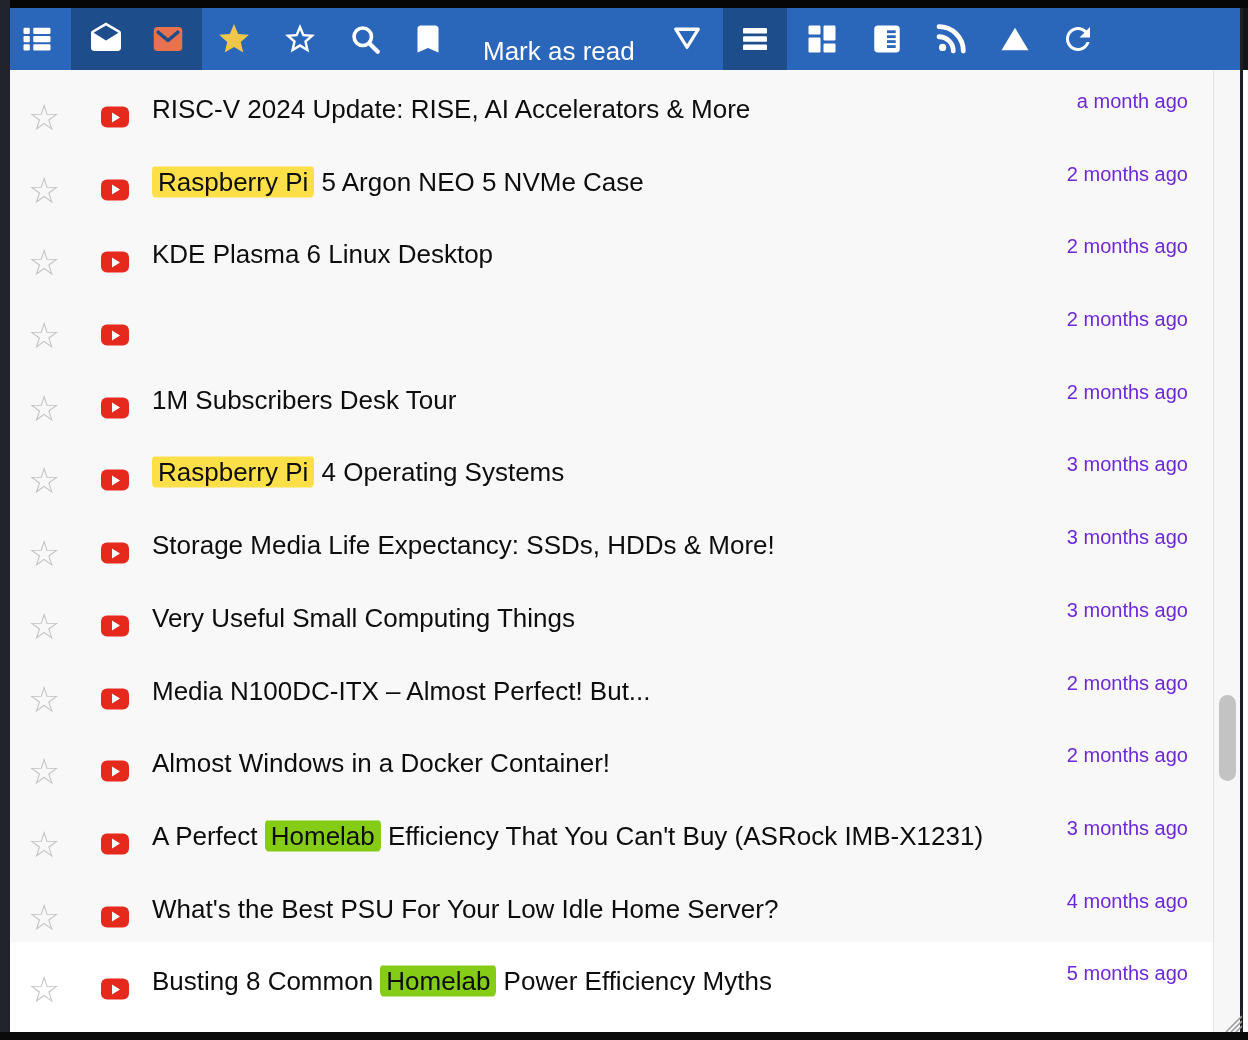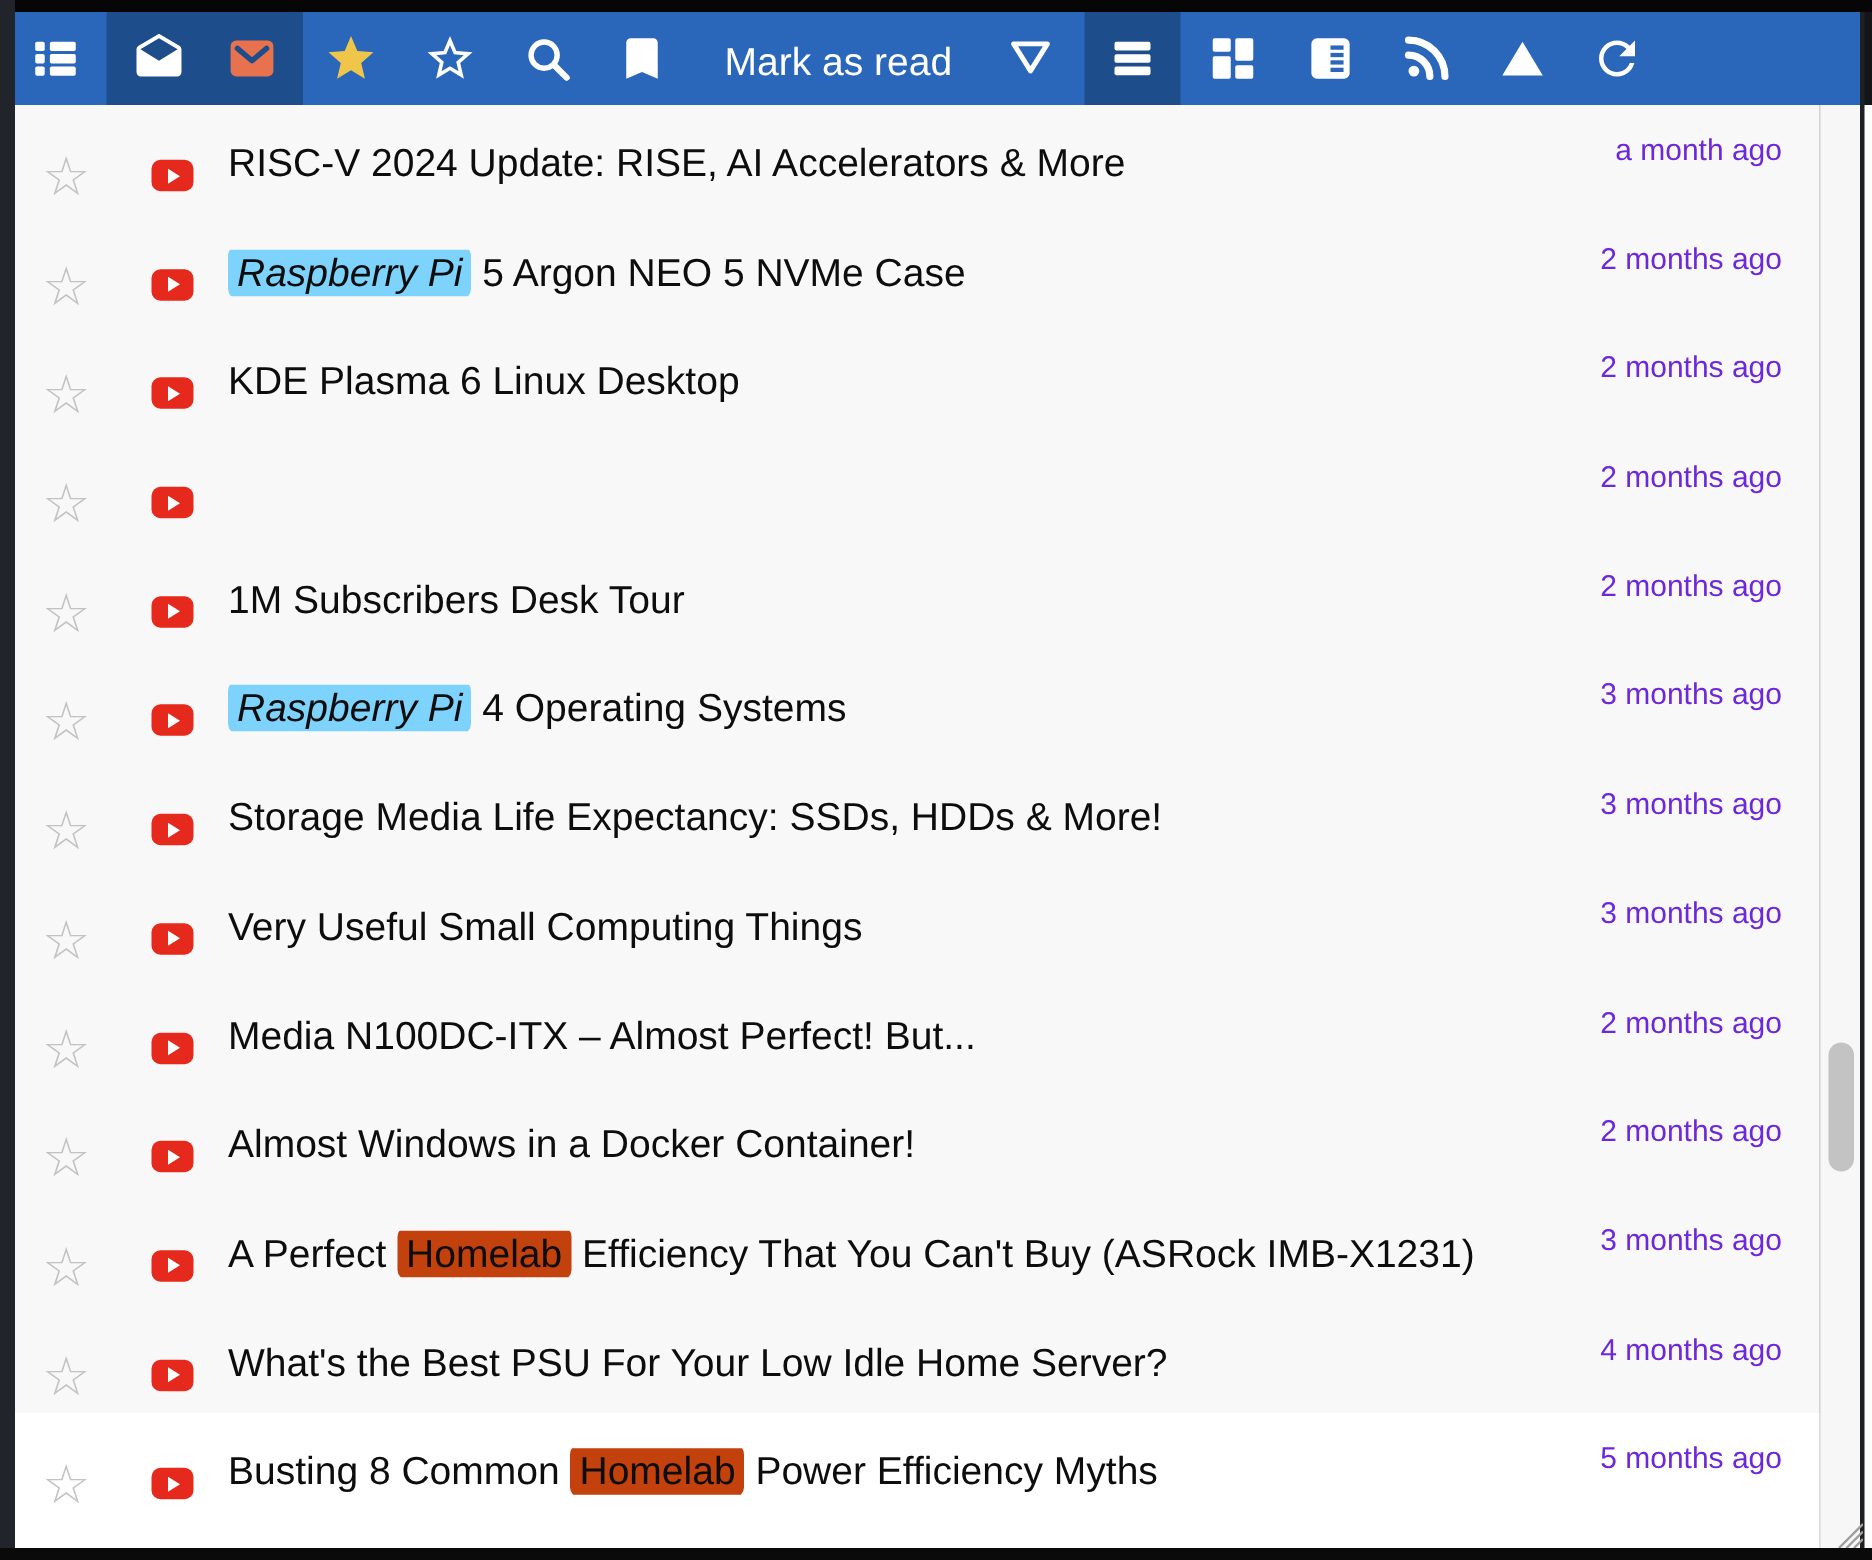--- a/index.html
+++ b/index.html
@@ -16,21 +16,21 @@
   .right-sliver{position:absolute;left:1243px;top:70px;width:5px;height:962px;background:#ffffff;}
 
   
   .toolbar{position:absolute;left:10px;top:8px;width:1230px;height:62px;background:#2a66ba;}
   .tile{position:absolute;top:0;height:62px;background:#1e4d8c;}
   .tile-mail{left:61px;width:131px;}
   .tile-menu{left:713px;width:64px;}
   .tb-icon{position:absolute;top:13px;width:36px;height:36px;cursor:pointer;}
   .tb-icon svg{display:block;width:36px;height:36px;}
   .mark-read{
-    position:absolute;left:473px;top:2px;height:70px;line-height:62px;
+    position:absolute;left:473px;top:12px;height:70px;line-height:62px;
     color:#ffffff;font-size:26px;cursor:pointer;white-space:nowrap;
   }
 
   
   .list{position:absolute;left:10px;top:70px;width:1203px;height:962px;background:#f8f8f8;}
   .row{position:relative;height:72.7px;}
   .row.last{height:89.6px;background:#ffffff;}
   .star{
     position:absolute;left:18px;top:48px;transform:translateY(-50%);
     font-size:36px;line-height:1;color:#c2c2c2;cursor:pointer;user-select:none;
@@ -39,22 +39,22 @@
     position:absolute;left:91px;top:47px;transform:translateY(-50%);
     width:28px;height:21px;border-radius:6px;background:#e6291d;
     display:flex;align-items:center;justify-content:center;
   }
   .yt::after{content:"";border-left:8px solid #fff;border-top:5px solid transparent;border-bottom:5px solid transparent;margin-left:2px;}
   .title{
     position:absolute;left:142px;right:170px;top:39px;transform:translateY(-50%);
     font-size:26px;color:#0d0d0d;white-space:nowrap;overflow:hidden;
   }
   .hl{border-radius:7px;padding:3px 6px;}
-  .hl-bright{background:#7dd3fc;font-style:italic;}
-  .hl-pale{background:#c2410c;}
+  .hl-bright{background:#fde047;}
+  .hl-pale{background:#84cc16;}
   .date{
     position:absolute;right:25px;top:31px;transform:translateY(-50%);
     font-size:20px;color:#6d28d9;white-space:nowrap;
   }
 
   
   .scroll-track{
     position:absolute;left:1213px;top:70px;width:27px;height:962px;
     background:#f7f7f7;border-left:1px solid #e4e4e4;box-sizing:border-box;
   }

